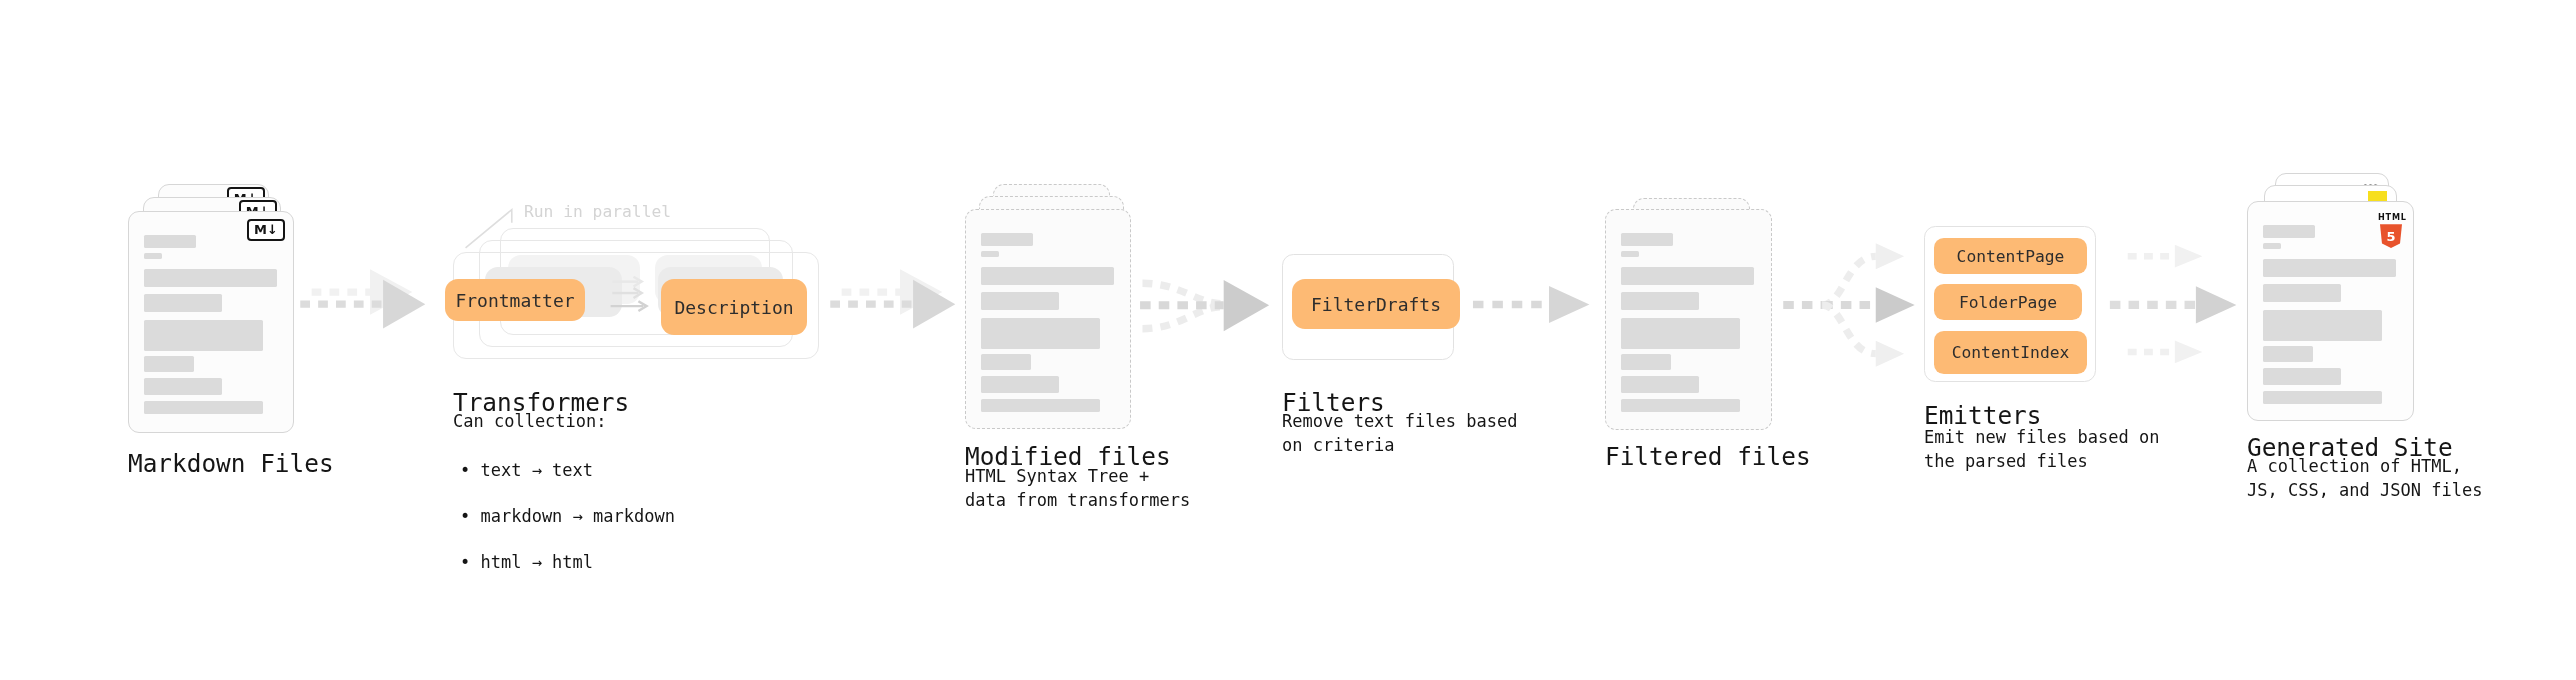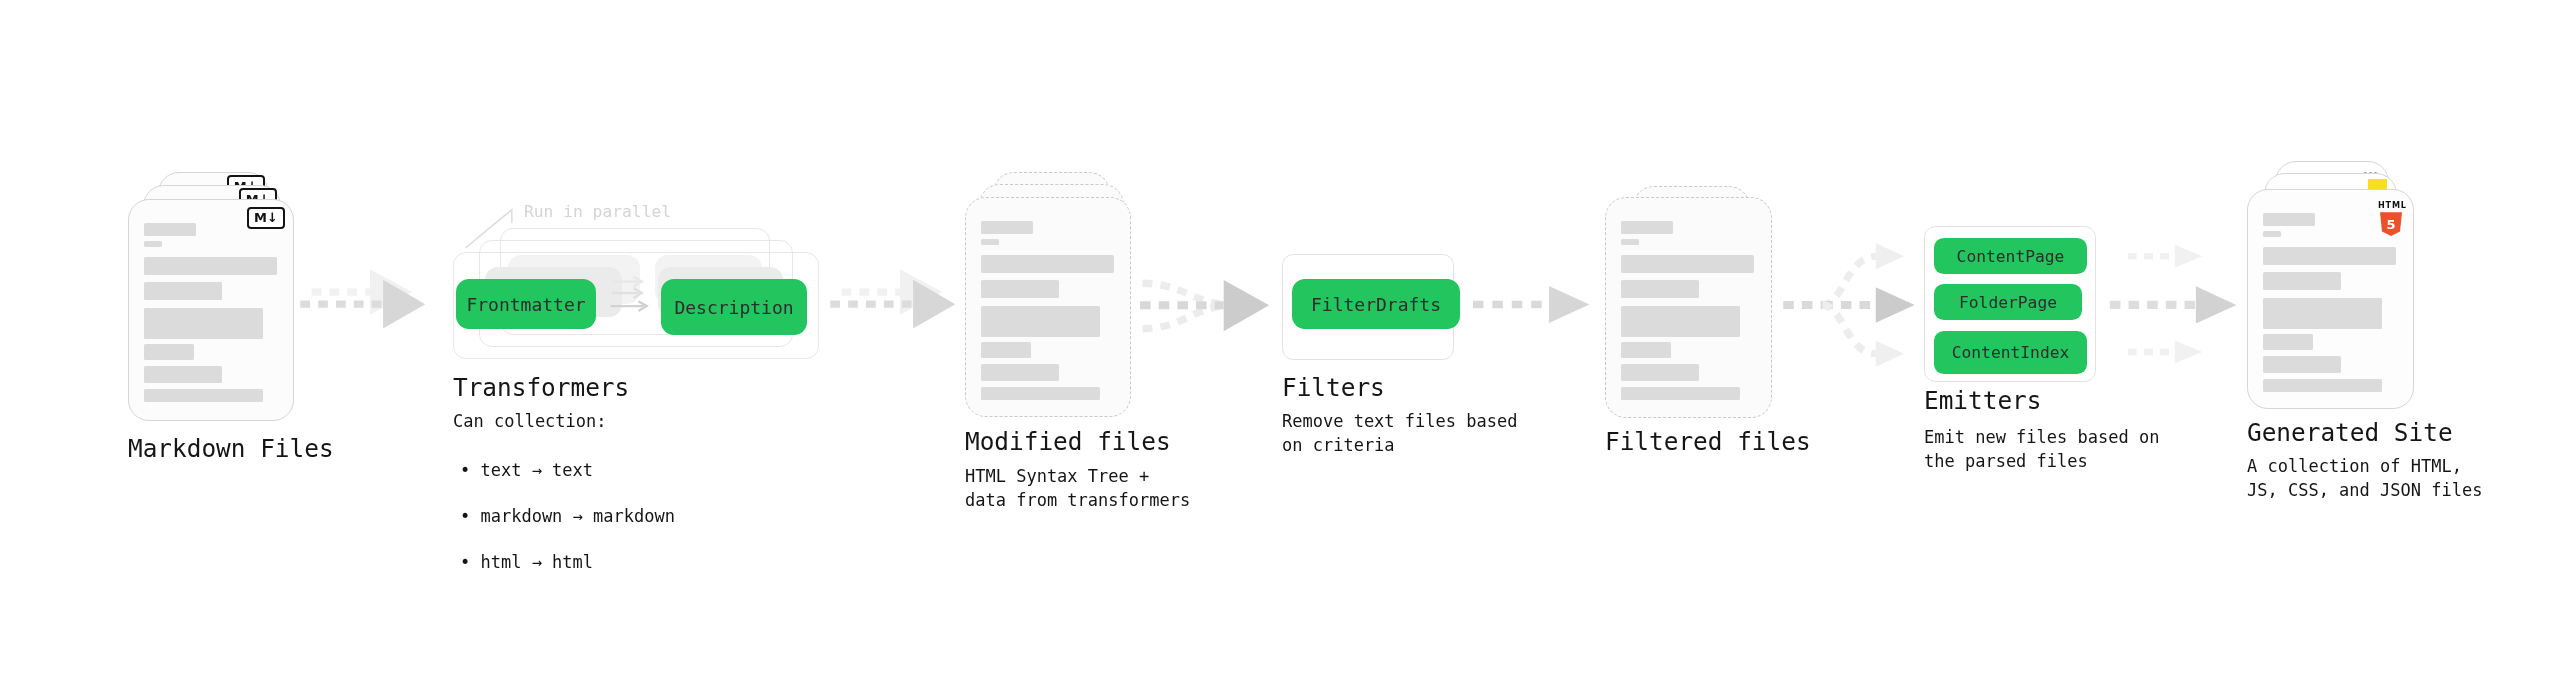--- a/index.html
+++ b/index.html
@@ -1,41 +1,41 @@
 <!DOCTYPE html>
 <html style="font-size:13px"><head>
 <meta charset="utf-8">
 <style>
   html,body{margin:0;padding:0;background:#ffffff;}
   .canvas{position:relative;width:2576px;height:681px;background:#ffffff;overflow:hidden;
           font-family:"DejaVu Sans Mono","Liberation Mono",monospace;color:#1a1a1a;}
 
   
-  .file-card{position:absolute;background:#fcfcfc;border:1.6px solid #d6d6d6;border-radius:21px;box-sizing:border-box;}
+  .file-card{position:absolute;background:#fcfcfc;border:1.6px solid #d6d6d6;border-radius:11px;box-sizing:border-box;margin-top:12px;}
   .file-card.dashed{border:1.6px dashed #c9c9c9;background:#fbfbfb;}
   .bars{position:absolute;left:14.6px;top:23px;display:flex;flex-direction:column;align-items:flex-start;}
   .bar{background:#dbdbdb;border-radius:1.6px;}
   .b1{width:52px;height:13px;}
   .b2{width:18px;height:6.5px;margin-top:4.9px;}
   .b3{width:133px;height:18px;margin-top:9.8px;}
   .b4{width:78px;height:18px;margin-top:6.5px;}
   .b5{width:119px;height:31px;margin-top:8.1px;}
   .b6{width:50px;height:16.3px;margin-top:4.9px;}
   .b7{width:78px;height:16.3px;margin-top:6.5px;}
   .b8{width:119px;height:13px;margin-top:6.5px;}
 
   
-  .stage-label{position:absolute;font-size:24.4px;line-height:26px;white-space:nowrap;color:#151515;}
+  .stage-label{position:absolute;font-size:24.4px;line-height:26px;white-space:nowrap;color:#151515;margin-top:15px;}
   .stage-desc{position:absolute;font-size:17px;line-height:23.6px;white-space:pre-line;color:#151515;}
   .callout-text{position:absolute;font-size:16.3px;color:#d4d4d4;white-space:nowrap;}
 
   
   .outline-box{position:absolute;border:1.6px solid #e7e7e7;border-radius:13px;box-sizing:border-box;background:transparent;}
   .panel-box{position:absolute;border:1.6px solid #e2e2e2;border-radius:11.4px;box-sizing:border-box;background:#ffffff;}
-  .pill{position:absolute;background:#22c55e;border-radius:13px;display:flex;align-items:center;justify-content:center;
+  .pill{position:absolute;background:#fdba74;border-radius:13px;display:flex;align-items:center;justify-content:center;
         font-size:18px;color:#2d2d2d;white-space:nowrap;}
   .pill.small{border-radius:9.8px;font-size:16.3px;}
   .pill.ghost1{background:#ebebeb;}
   .pill.ghost2{background:#f3f3f3;}
 
   
   .md-badge{position:absolute;top:6.5px;right:8.1px;width:34px;height:18.7px;border:2.4px solid #141414;border-radius:4.1px;
             background:#ffffff;display:flex;align-items:center;justify-content:center;
             font-family:"DejaVu Sans","Liberation Sans",sans-serif;font-weight:bold;font-size:13px;color:#141414;}
   .md-badge.mini{top:2.4px;right:3.3px;}
@@ -95,21 +95,21 @@
 
     <div class="outline-box" style="left:500px;top:228px;width:270px;height:107px;z-index:1;"></div>
     <div class="pill ghost2" style="left:508px;top:255px;width:132px;height:49px;z-index:2;"></div>
     <div class="pill ghost2" style="left:655px;top:255px;width:107px;height:49px;z-index:2;"></div>
 
     <div class="outline-box" style="left:479px;top:240px;width:314px;height:107px;z-index:3;"></div>
     <div class="pill ghost1" style="left:485px;top:267px;width:137px;height:50px;z-index:4;"></div>
     <div class="pill ghost1" style="left:658px;top:267px;width:125px;height:50px;z-index:4;"></div>
 
     <div class="outline-box" style="left:453px;top:252px;width:366px;height:107px;z-index:5;"></div>
-    <div class="pill" style="left:456px;top:279px;width:140px;height:50px;z-index:6;">Frontmatter</div>
+    <div class="pill" style="left:445px;top:279px;width:140px;height:42px;z-index:6;">Frontmatter</div>
     <div class="pill" style="left:661px;top:279px;width:146px;height:56px;z-index:6;">Description</div>
 
     <svg style="left:609px;top:275px;z-index:7;" width="49" height="41" viewBox="0 0 60 50">
       <line x1="4" y1="8" x2="36" y2="8" stroke="#e8e8e8" stroke-width="3"></line>
       <polyline points="30,2 40,8 30,14" fill="none" stroke="#e8e8e8" stroke-width="3"></polyline>
       <line x1="4" y1="22" x2="36" y2="22" stroke="#e0e0e0" stroke-width="3"></line>
       <polyline points="30,16 40,22 30,28" fill="none" stroke="#e0e0e0" stroke-width="3"></polyline>
       <line x1="2" y1="38" x2="42" y2="38" stroke="#d2d2d2" stroke-width="3"></line>
       <polyline points="36,32 46,38 36,44" fill="none" stroke="#d2d2d2" stroke-width="3"></polyline>
     </svg>

